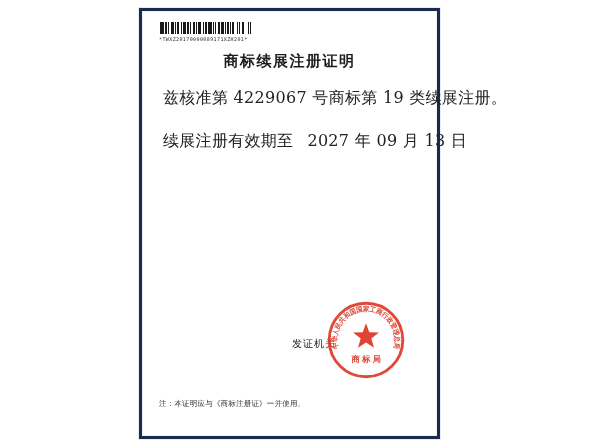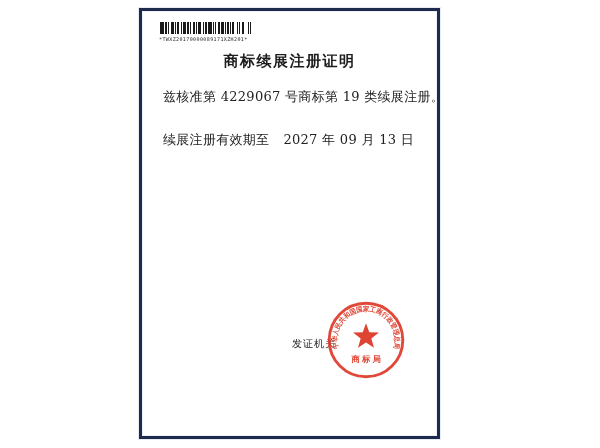--- a/index.html
+++ b/index.html
@@ -21,21 +21,21 @@
     position:absolute;left:17px;top:25px;
     font-family:"DejaVu Sans Mono","Liberation Mono",monospace;
     font-size:5px;letter-spacing:0.4px;color:#2a2a2a;
   }
   .title{
     position:absolute;left:0;top:41px;width:100%;text-align:center;
     font-size:15px;font-weight:bold;letter-spacing:1.5px;color:#1d1d1d;
   }
   .body-line{
     position:absolute;left:21px;
-    font-size:13px;color:#222;letter-spacing:0.3px;white-space:nowrap;
+    font-size:16px;color:#222;letter-spacing:0.3px;white-space:nowrap;
   }
   .line1{top:77px;}
   .line2{top:104px;}
   .date-gap{display:inline-block;margin-left:14px;margin-top:16px;}
   .issuer{
     position:absolute;left:150px;top:326px;
     font-size:10px;color:#222;letter-spacing:1px;white-space:nowrap;
   }
   .seal{
     position:absolute;left:184px;top:289px;width:80px;height:80px;
@@ -69,15 +69,16 @@
         <path id="ringPath" d="M 16.17,62.31 A 36,36 0 1 1 83.83,62.31" fill="none"></path>
       </defs>
       <circle cx="50" cy="50" r="46" fill="none" stroke="#dd3a28" stroke-width="3.6" opacity="0.92"></circle>
       <polygon points="50,29 54.11,40.34 66.17,40.75 56.66,48.16 59.99,59.75 50,53 40.01,59.75 43.34,48.16 33.83,40.75 45.89,40.34" fill="#dd3a28" opacity="0.95"></polygon>
       <text font-size="8.6" fill="#dd3a28" opacity="0.95" font-family="DejaVu Serif, Liberation Serif, serif" font-weight="bold">
         <textPath href="#ringPath" startOffset="2" textLength="134" lengthAdjust="spacingAndGlyphs">中华人民共和国国家工商行政管理总局</textPath>
       </text>
       <text x="51.5" y="78" text-anchor="middle" font-size="10.5" letter-spacing="2.5" fill="#dd3a28" opacity="0.95" font-family="DejaVu Serif, Liberation Serif, serif" font-weight="bold">商标局</text>
     </svg>
 
+    <div class="note">注：本证明应与《商标注册证》一并使用。</div>
 
   </div>
 </div>
 
 </body></html>

